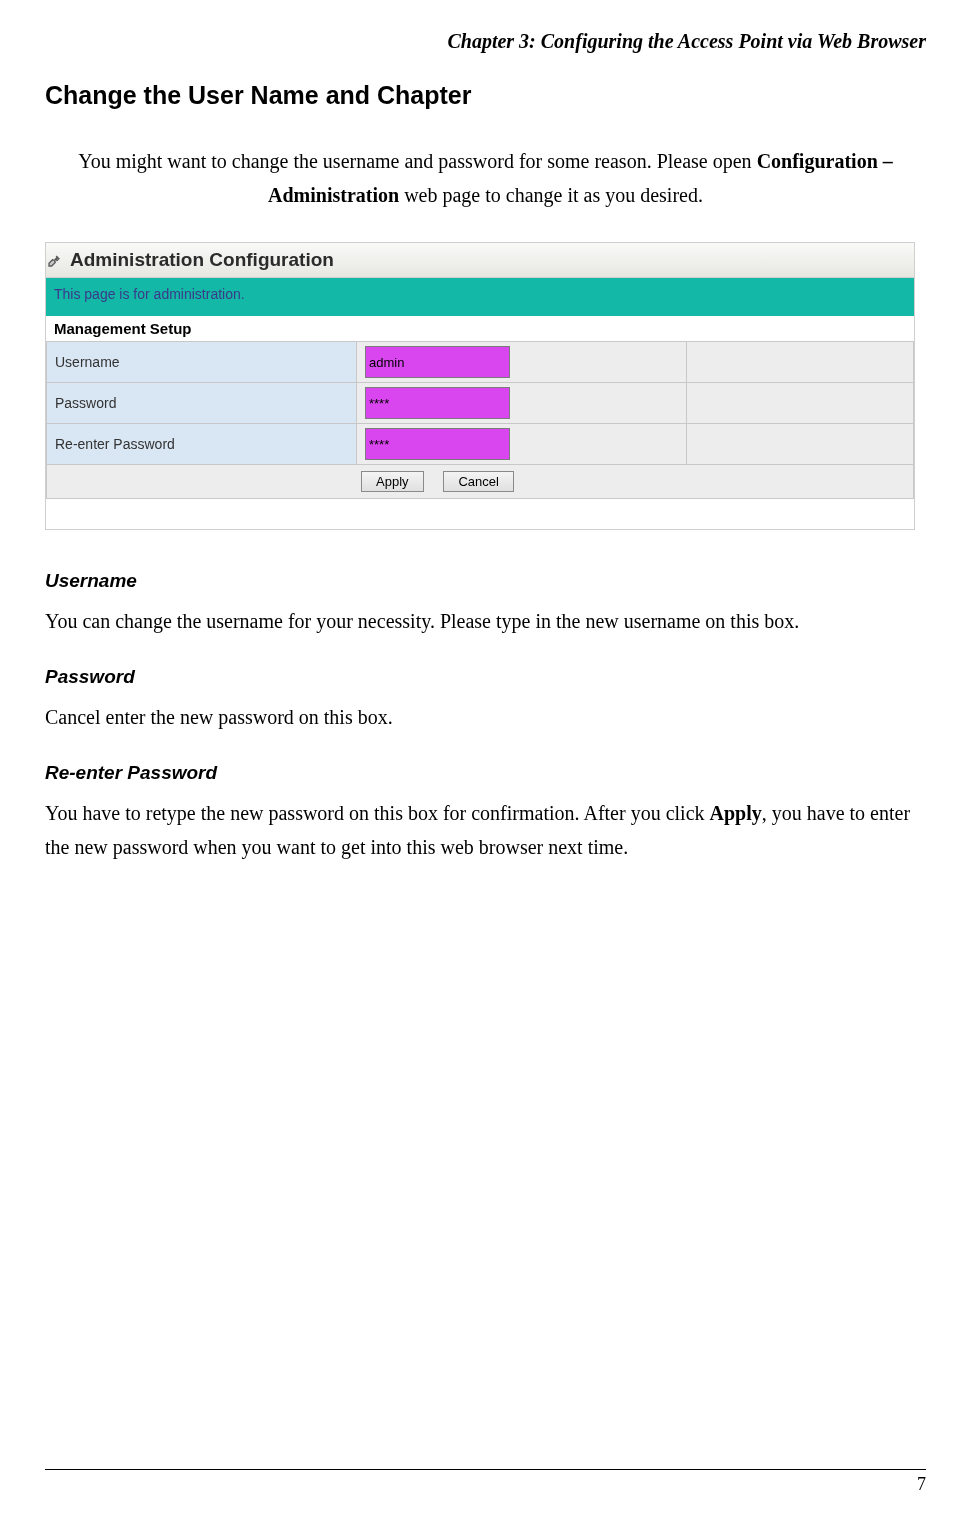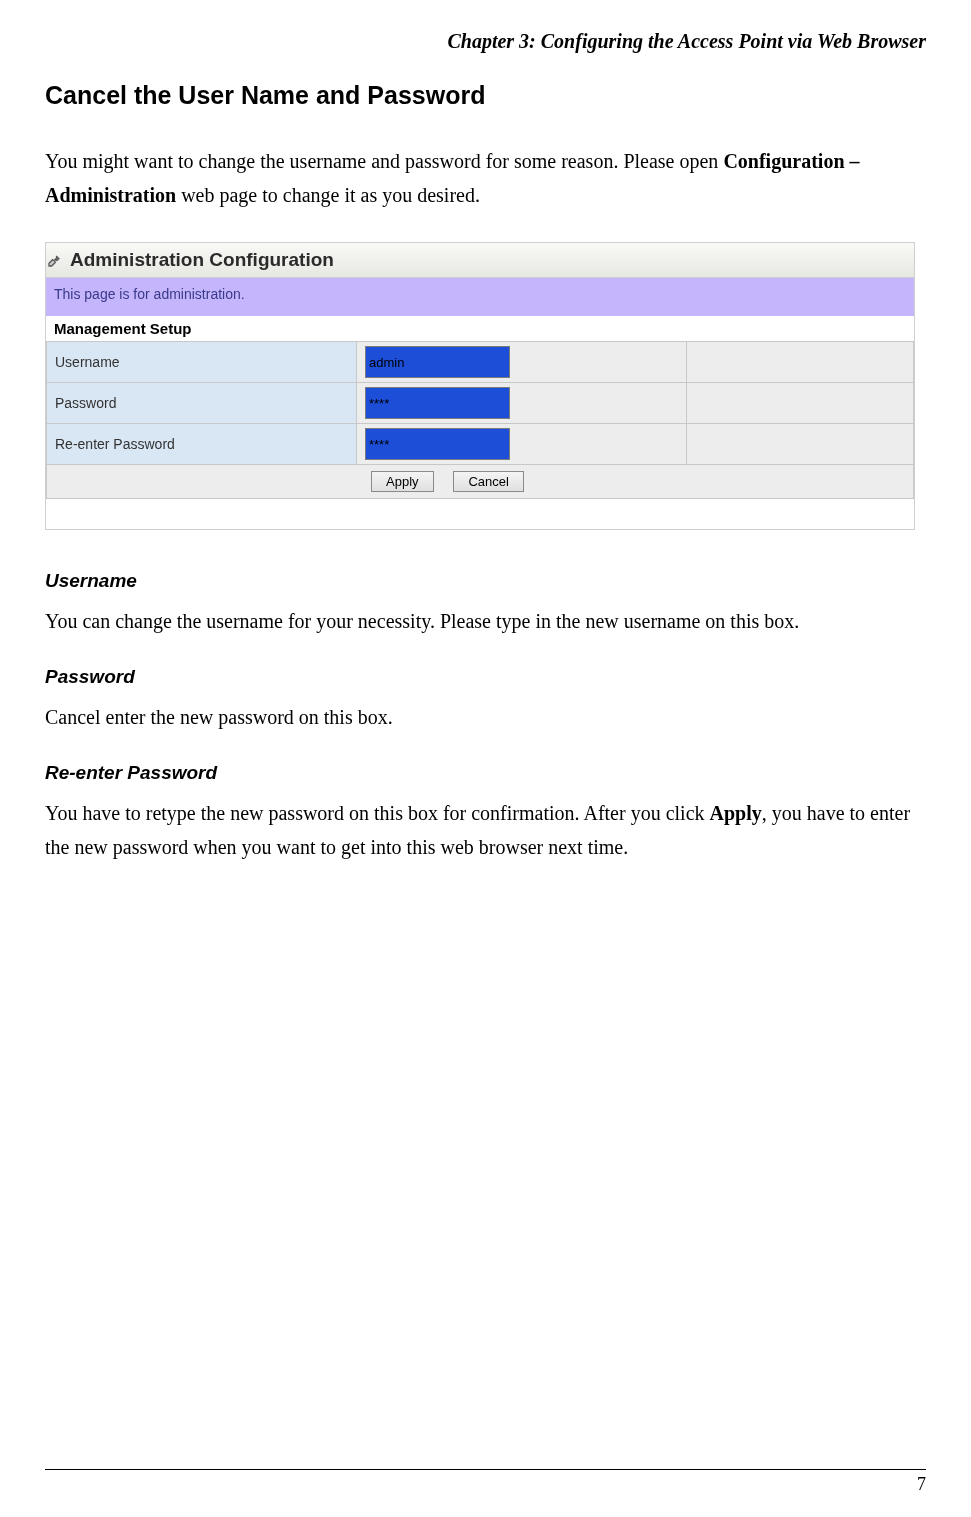--- a/index.html
+++ b/index.html
@@ -22,20 +22,21 @@
   .main-title {
     font-family: Arial, Helvetica, sans-serif;
     font-weight: bold;
     font-size: 25px;
     margin-bottom: 34px;
   }
   .intro-para {
     font-size: 20px;
     line-height: 1.7;
     margin-bottom: 30px;
+    text-align: center;
   }
   .intro-para .bold { font-weight: bold; }
 
   
   .screenshot {
     width: 870px;
     border: 1px solid #cfcfcf;
     background: #ffffff;
     margin-bottom: 40px;
     font-family: Tahoma, Arial, sans-serif;
@@ -54,21 +55,21 @@
   .shot-title-row .wrench svg { width:16px; height:16px; }
   .shot-title {
     font-size: 19px;
     font-weight: bold;
     color: #2b2b2b;
   }
   .shot-note {
     font-size: 14px;
     color: #3a3a8a;
     padding: 8px 8px 14px 8px;
-    background: #c4b5fd;
+    background: #14b8a6;
   }
   .section-head {
     font-size: 15px;
     font-weight: bold;
     padding: 4px 8px 4px 8px;
     background: #ffffff;
   }
   .form-table {
     border-collapse: collapse;
     width: 100%;
@@ -91,27 +92,27 @@
   }
   .spacer-cell {
     background: #ededed;
   }
   .txt-input {
     font-family: Tahoma, Arial, sans-serif;
     font-size: 13px;
     width: 145px;
     height: 18px;
     border: 1px solid #7b7b7b;
-    background: #1d4ed8;
+    background: #d946ef;
     padding: 15px 3px;
   }
   .button-row td {
     background: #ededed;
     text-align: left;
-    padding: 6px 14px;
+    padding: 6px 4px;
   }
   .button-row .btns {
     margin-left: 310px;
   }
   .ui-button {
     font-family: Tahoma, Arial, sans-serif;
     font-size: 13px;
     background: linear-gradient(#f4f4f4, #e0e0e0);
     border: 1px solid #8a8a8a;
     padding: 2px 14px;
@@ -143,21 +144,21 @@
     text-align: right;
     padding-top: 4px;
     font-size: 18px;
   }
 </style>
 </head>
 <body>
 
 <div class="chapter-header">Chapter 3: Configuring the Access Point via Web Browser</div>
 
-<div class="main-title">Cancel the User Name and Password</div>
+<div class="main-title">Change the User Name and Chapter</div>
 
 <p class="intro-para">
   <span>You might want to change the username and password for some reason. Please open </span><span class="bold">Configuration – Administration</span><span> web page to change it as you desired.</span>
 </p>
 
 <div class="screenshot">
   <div class="shot-title-row">
     <span class="wrench">
       <svg viewBox="0 0 24 24" fill="none" stroke="#5a5a5a" stroke-width="2">
         <path d="M14 6a4 4 0 0 1-5.6 5.6L3 17v4h4l5.4-5.4A4 4 0 0 1 18 10l-3 3-2-2 3-3a4 4 0 0 1-2-2z" fill="#c9c9c9"></path>

